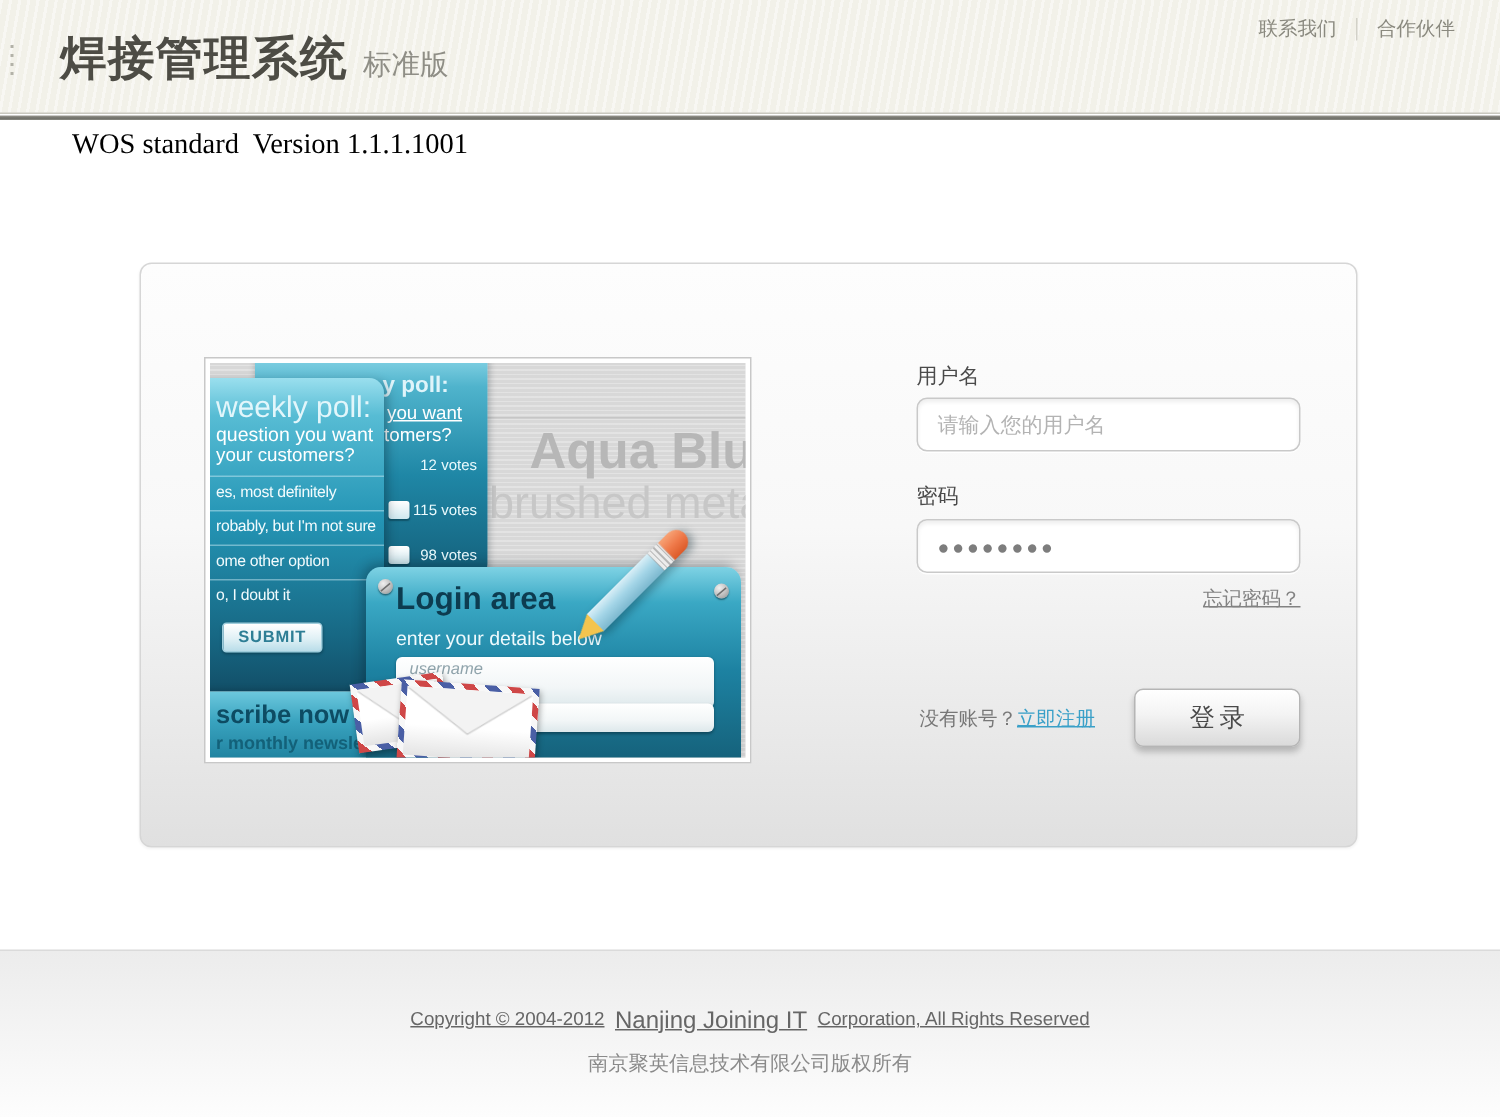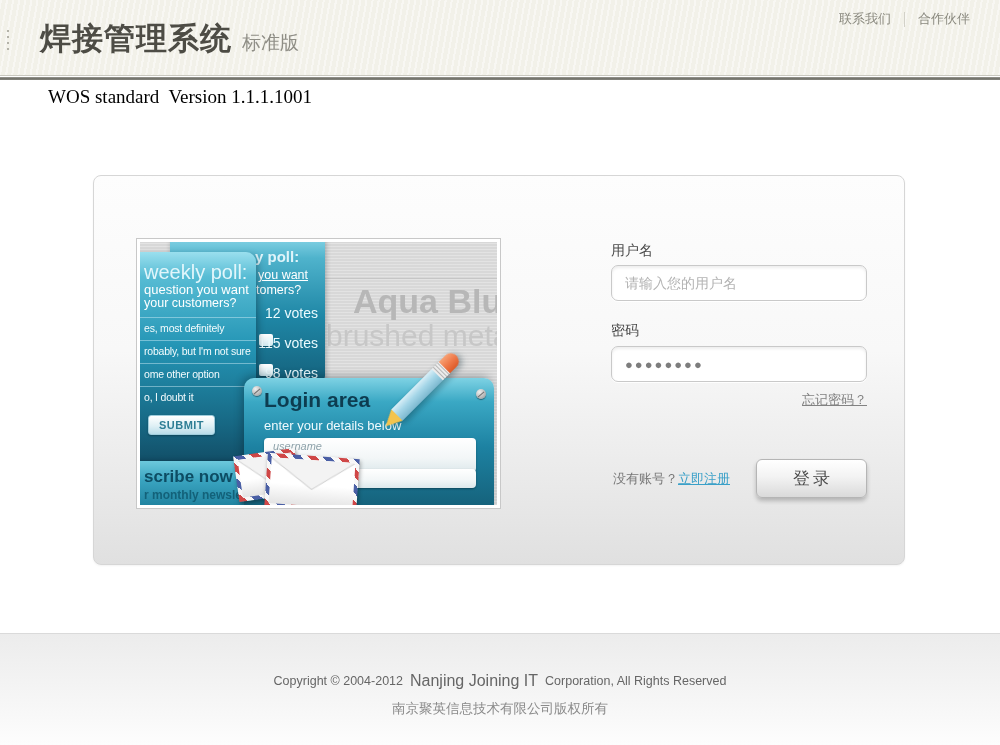--- a/index.html
+++ b/index.html
@@ -43,21 +43,21 @@
   .brand-2 { font-size:30px; color:#c7c7c7; }
 
   .teal { color:#fff; }
   .panel-back { position:absolute; left:30px; top:-8px; width:155px; height:150px; z-index:1;
     border-radius:8px;
     background:linear-gradient(180deg,#8fd9ea 0%, #4fb3cc 16%, #1f87a6 55%, #14607b 100%);
     box-shadow:1px 2px 5px rgba(0,25,35,.3); }
   .bp-head { position:absolute; left:115px; top:6px; font-size:15px; font-weight:bold; color:#dff4fa; z-index:1;}
   .bp-l1 { position:absolute; left:118px; top:26px; font-size:12.5px; z-index:1; color:#fff;text-decoration:underline;}
   .bp-l2 { position:absolute; left:116px; top:41px; font-size:12.5px; z-index:1; color:#fff;}
-  .vote { position:absolute; left:113px; width:65px; text-align:right; font-size:14px; color:#eafafd; z-index:1; }
+  .vote { position:absolute; left:113px; width:65px; text-align:right; font-size:10px; color:#eafafd; z-index:1; }
   .vote-box { position:absolute; left:119px; width:14px; height:12px; border-radius:2px; z-index:1;
     background:linear-gradient(180deg,#ffffff,#cfe8ef); box-shadow:0 1px 1px rgba(0,30,40,.4); }
 
   .panel-front { position:absolute; left:-30px; top:10px; width:146px; height:209px; z-index:2;
     border-radius:0 10px 4px 0; overflow:hidden;
     background:linear-gradient(180deg,#9adfee 0%, #57bcd4 12%, #2495b5 45%, #176884 82%, #124f68 100%);
     box-shadow:2px 3px 7px rgba(0,20,30,.35); }
   .pf-head { position:absolute; left:34px; top:9px; font-size:20px; font-weight:normal; color:#e2f6fb; }
   .pf-l1 { position:absolute; left:34px; top:30px; font-size:13px; }
   .pf-l2 { position:absolute; left:34px; top:44px; font-size:12.5px; }
@@ -133,21 +133,21 @@
     background:linear-gradient(180deg,#ffffff 0%, #f3f3f3 45%, #dadada 100%);
     box-shadow:0 3px 4px rgba(0,0,0,.22);
     font-size:17px; color:#4a4a4a; letter-spacing:3px; text-indent:3px;
     font-family:"Liberation Sans", sans-serif;margin-left:20px; }
 
   
   .footer { position:absolute; left:0; top:633px; width:1000px; height:112px;
     border-top:1px solid #dadada;
     background:linear-gradient(180deg,#ececec 0%, #f5f5f5 55%, #fdfdfd 100%); }
   .copy-row { position:absolute; left:0; top:38px; width:1000px; display:flex;
-    justify-content:center; align-items:center; gap:7px; color:#666; }
+    justify-content:center; align-items:flex-start; gap:7px; color:#666;text-decoration:underline; }
   .copy-sm { font-size:12.5px; }
   .copy-lg { font-size:16px; }
   .company-cn { position:absolute; left:0; top:66px; width:1000px; text-align:center;
     font-size:13.5px; color:#8a8a8a; }
 </style>
 </head>
 <body>
 
 <div id="page">
 

